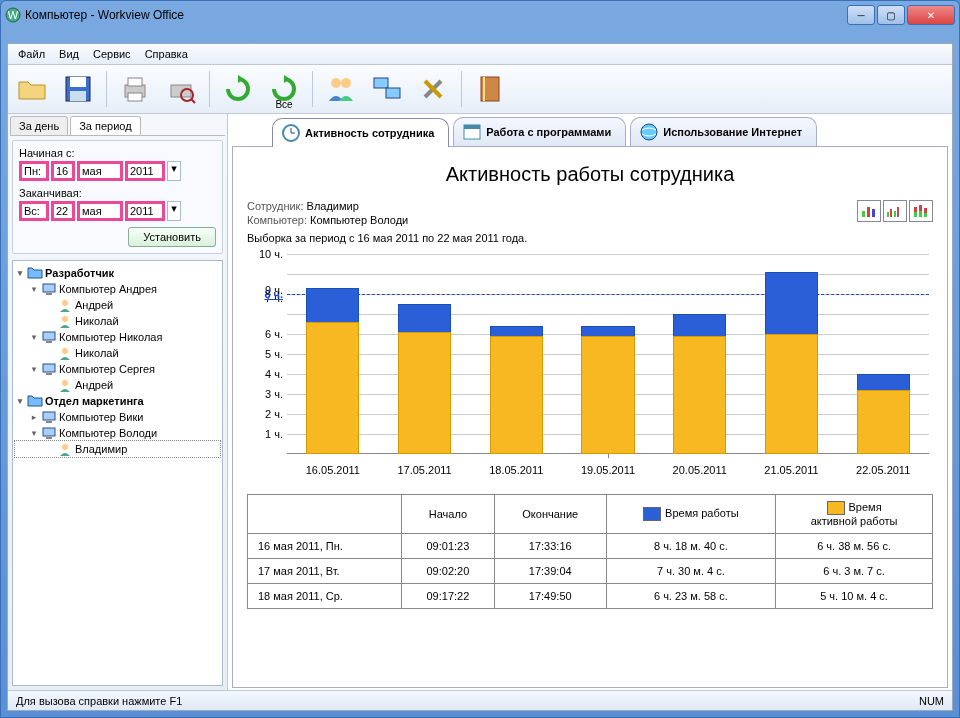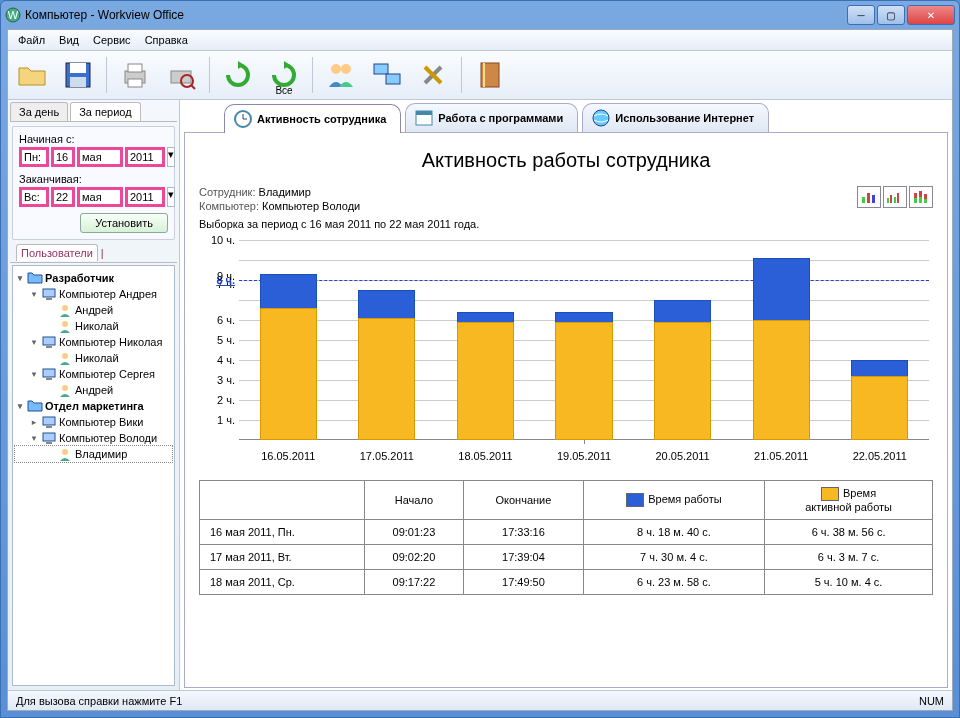--- a/index.html
+++ b/index.html
@@ -8,34 +8,34 @@
 .window { background: linear-gradient(#7aa8e0 0%, #5a8fd6 100%); border: 1px solid #3a6fb6; border-radius: 6px 6px 0 0; height: 718px; display: flex; flex-direction: column; }
 .titlebar { height: 28px; display: flex; align-items: center; padding: 0 4px; color: #000; }
 .titlebar .icon { width: 16px; height: 16px; margin-right: 4px; }
 .titlebar .title { flex: 1; font-size: 12px; }
 .win-buttons { display: flex; gap: 0; }
 .win-btn { width: 30px; height: 20px; border: 1px solid #3a6fb6; background: linear-gradient(#d0e0f8,#a0c0e8); border-radius: 3px; margin-left: 2px; display:flex;align-items:center;justify-content:center;font-size:10px;}
 .win-btn.close { width:48px; background: linear-gradient(#e88,#d44); color:#fff;}
 .win-btn.max { width:28px; }
 .win-btn.min { width:28px; }
 
-.client { background: #f0f0f0; margin: 0 6px 6px 6px; flex: 1; display: flex; flex-direction: column; border: 1px solid #9ab; }
+.client { background: #f0f0f0; margin: 14px 6px 6px 6px; flex: 1; display: flex; flex-direction: column; border: 1px solid #9ab; }
 
 .menubar { background: linear-gradient(#fafcff,#e6eef8); border-bottom: 1px solid #c0c8d8; padding: 2px 4px; display: flex; gap: 2px; }
 .menubar span { padding: 2px 6px; cursor: default; }
 
 .toolbar { background: linear-gradient(#fafcff,#e6eef8); border-bottom: 1px solid #c0c8d8; padding: 4px; display: flex; gap: 6px; align-items:center; }
 .tool-btn { width: 40px; height: 40px; border: 1px solid transparent; border-radius: 3px; display:flex;flex-direction:column;align-items:center;justify-content:center; cursor:pointer; position:relative; }
 .tool-btn svg { width: 32px; height: 32px; }
 .tool-sep { width:1px; height:36px; background:#c0c8d8; margin: 0 2px; }
 .tool-label { font-size:10px; position:absolute; bottom:-2px; }
 
 .body { flex: 1; display: flex; overflow: hidden; }
 
-.sidebar { width: 172px; background: linear-gradient(#f4f8fc,#e8eef6); border-right: 1px solid #c0c8d8; display:flex; flex-direction:column; padding: 2px; }
+.sidebar { width: 220px; background: linear-gradient(#f4f8fc,#e8eef6); border-right: 1px solid #c0c8d8; display:flex; flex-direction:column; padding: 2px; }
 
 .side-tabs { display:flex; border-bottom:1px solid #bbb; }
 .side-tab { padding: 3px 8px; border: 1px solid #bbb; border-bottom: none; background: #eee; margin-right: 2px; border-radius: 3px 3px 0 0; cursor:pointer;}
 .side-tab.active { background: #fff; }
 
 .date-panel { background: #f8faff; border: 1px solid #c8d0e0; margin: 4px 2px; padding: 6px; border-radius: 2px;}
 .date-panel .lbl { margin-bottom: 2px; }
 .date-row { display:flex; gap:2px; margin-bottom:6px; }
 .date-row input, .date-row select { border: 3px solid #ec4899; background:#fff; padding:1px 2px; font-size:11px; }
 .date-row .day-name { width: 30px; }
@@ -220,21 +220,20 @@
             <input class="day-name" value="Вс:" style="">
             <input class="day-num" value="22" style="">
             <input class="month" value="мая" style="">
             <input class="year" value="2011" style="">
             <span class="dd">▾</span>
           </div>
           <button class="set-btn">Установить</button>
           <div style="clear:both"></div>
         </div>
 
-        <div class="users-header"><span>Пользователи</span> |</div>
         <div class="tree" id="tree">
             <div class="tree-item indent0 bold">
               <span class="tree-toggle">▾</span>
               <span class="tree-icon">
                 <svg width="16" height="14" viewBox="0 0 16 14">
                   <path d="M1 3 L1 12 L15 12 L15 4 L7 4 L5 2 L1 2 Z" fill="#7bf" stroke="#258"></path>
                 </svg>
               </span>
               <span>Разработчик</span>
             </div>

